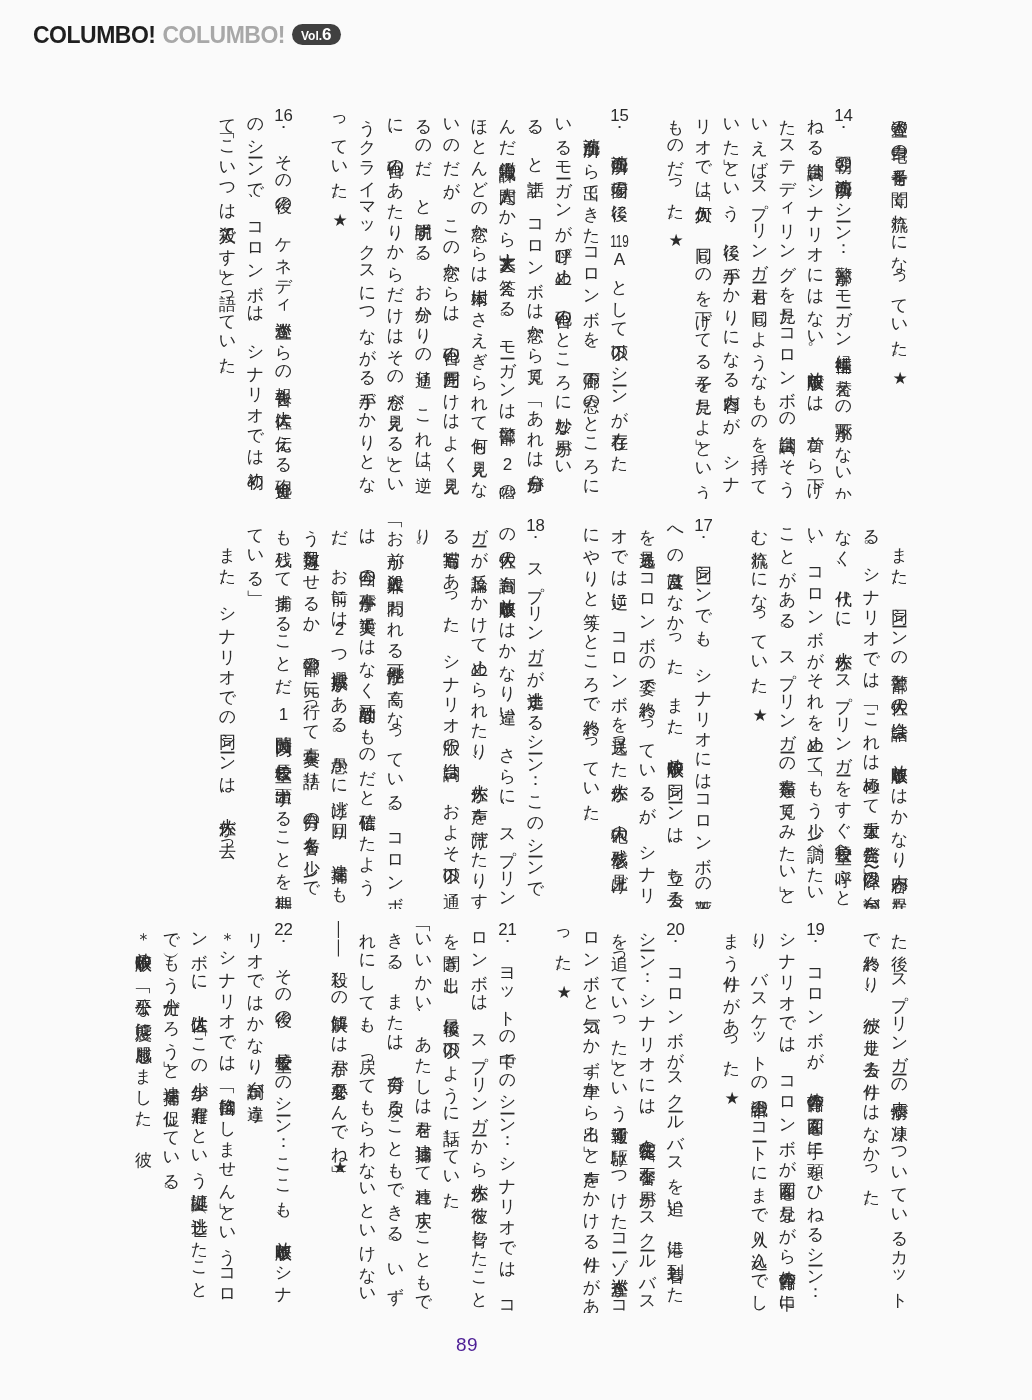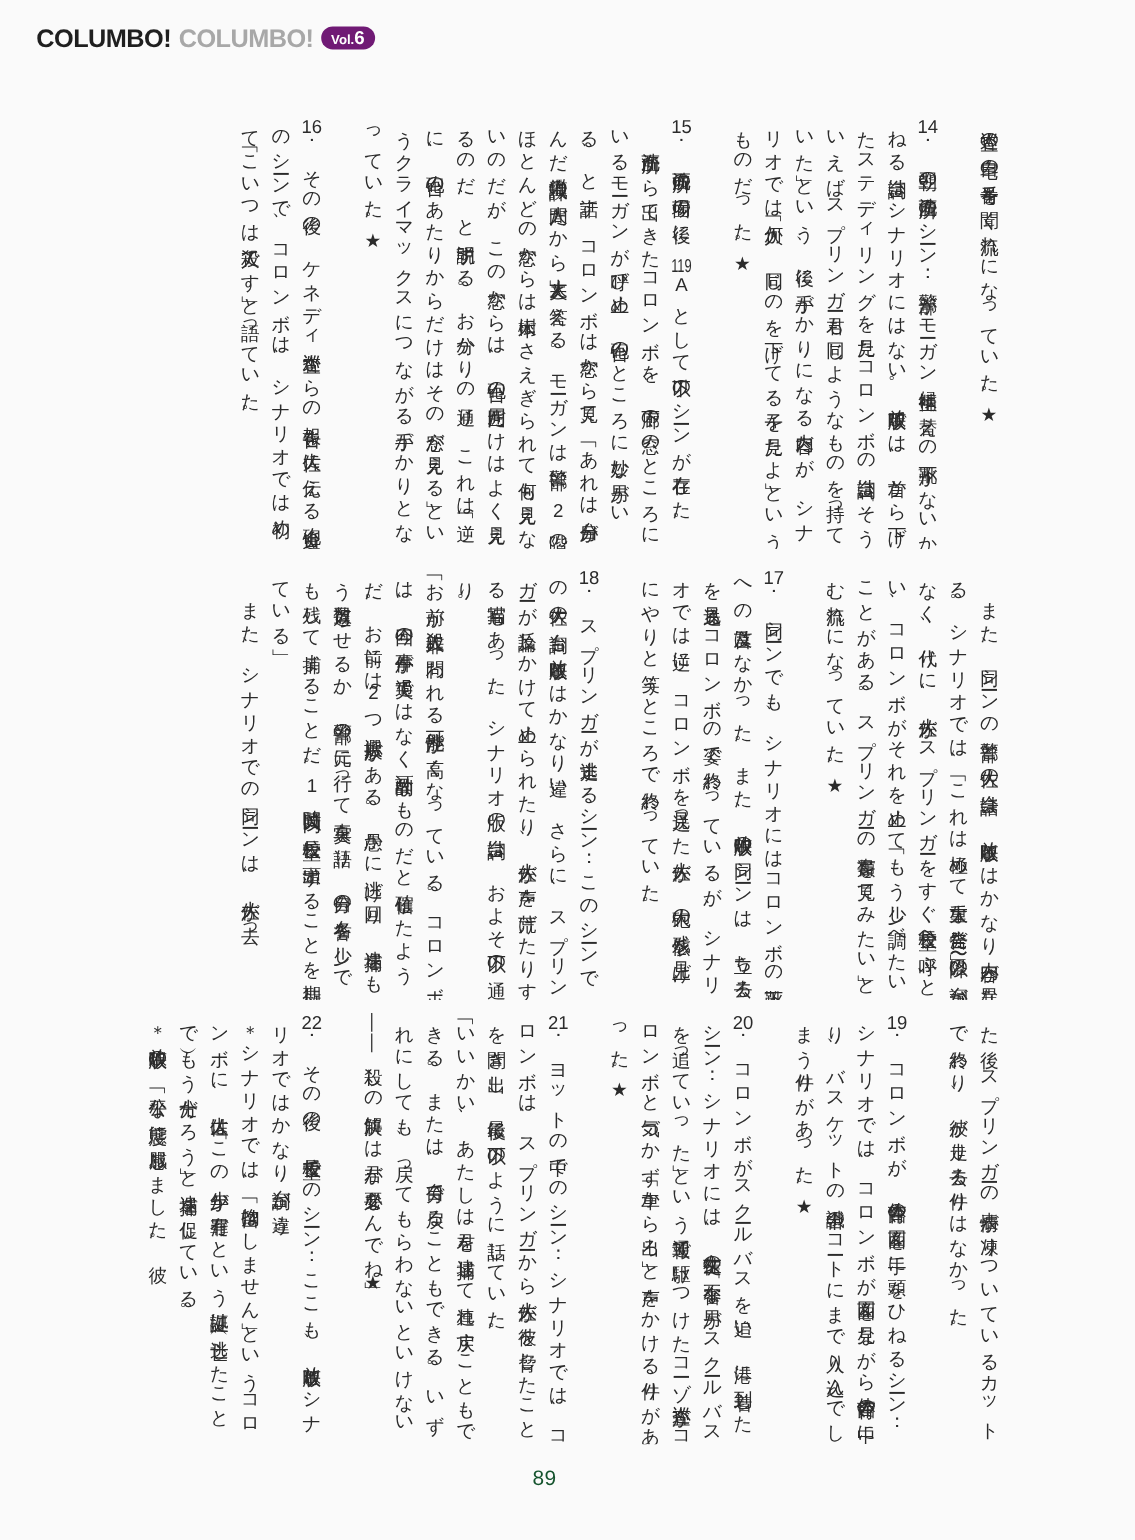--- a/index.html
+++ b/index.html
@@ -18,21 +18,21 @@
     display: flex; align-items: flex-start; gap: 7px;
     white-space: nowrap;
   }
   .hdr .t {
     font-weight: bold; font-size: 23px; letter-spacing: -0.5px;
     line-height: 1;
   }
   .hdr .t1 { color: #1f1f1f; }
   .hdr .t2 { color: #a8a8a8; }
   .badge {
-    background: #701a75; color: #ffffff;
+    background: #404040; color: #ffffff;
     border-radius: 12px;
     height: 21px; padding: 0 9px;
     display: inline-flex; align-items: baseline; justify-content: center;
     font-weight: bold; line-height: 21px;
   }
   .badge .vl { font-size: 12px; }
   .badge .vn { font-size: 17px; }
 
   
   .band {
@@ -52,22 +52,22 @@
 
   .band p.para { margin: 0; padding: 0; }
   
   .band p.sect { margin-block-start: 28px; }
 
   .tcy { text-combine-upright: all; letter-spacing: 0; }
   .up  { text-orientation: upright; letter-spacing: 0; }
 
   
   .pageno {
-    position: absolute; left: 484px; top: 1334px;
-    font-size: 19px; color: #14532d; letter-spacing: 0.5px;
+    position: absolute; left: 456px; top: 1334px;
+    font-size: 19px; color: #4c1d95; letter-spacing: 0.5px;
   }
 </style>
 </head>
 <body>
 
 <div class="hdr">
   <span class="t t1">COLUMBO!</span>
   <span class="t t2">COLUMBO!</span>
   <span class="badge">
     <span class="vl">Vol.</span>

